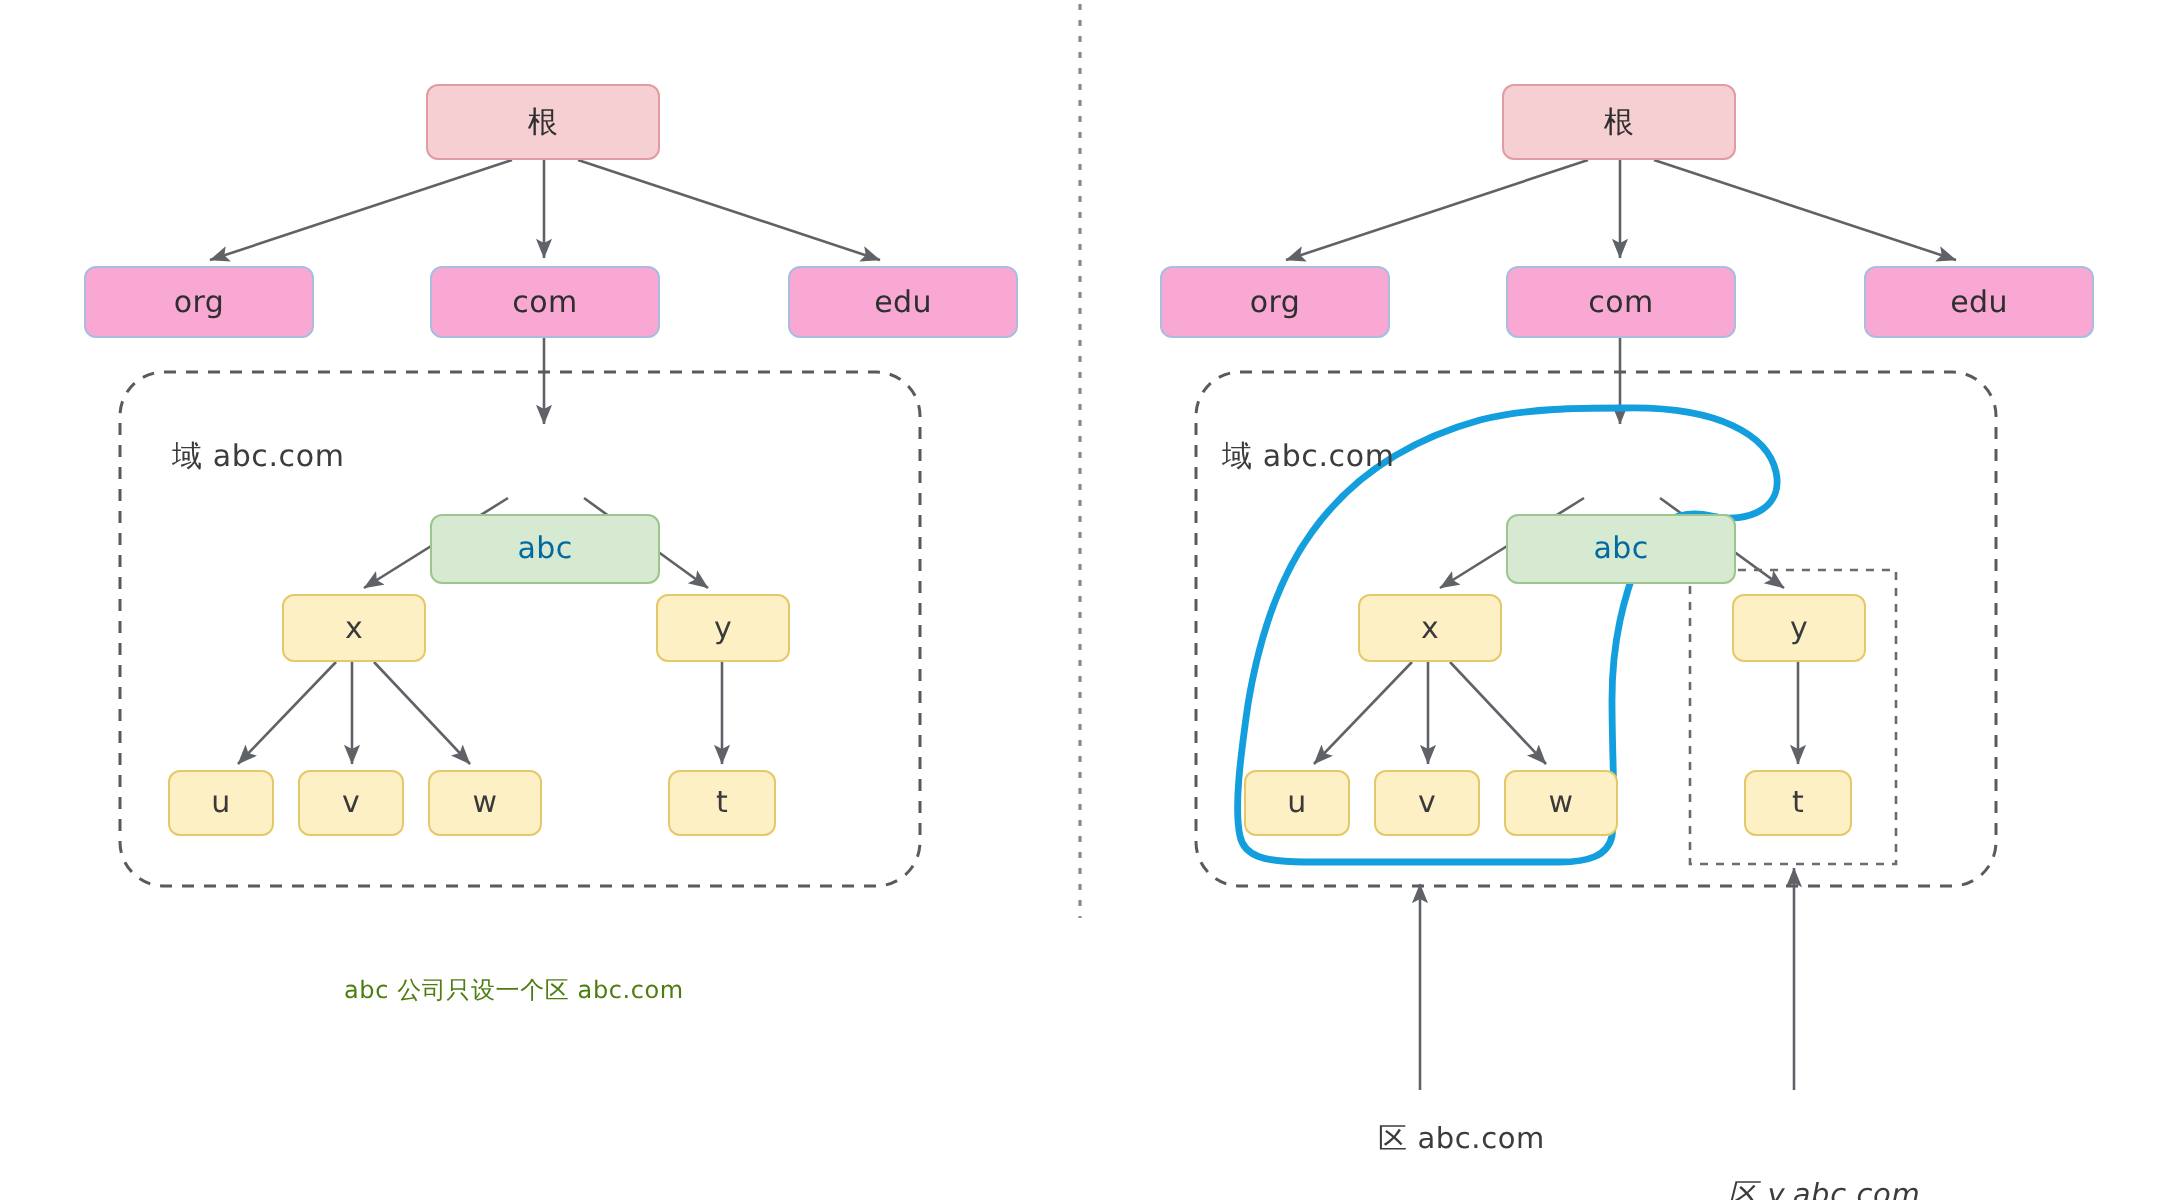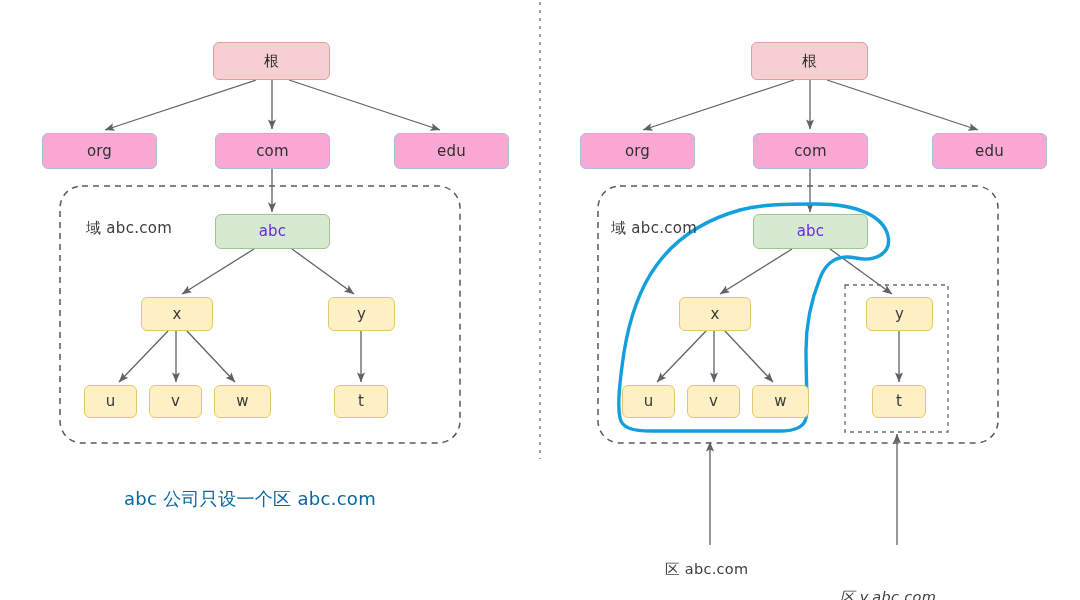--- a/index.html
+++ b/index.html
@@ -35,43 +35,45 @@
     justify-content: center;
     border-radius: 6px;
     font-size: 15px;
     line-height: 1;
     letter-spacing: 0.2px;
     border-width: 1px;
     border-style: solid;
   }
   .n-root  { background: #f6cfd2; border-color: #e09ba3; color: #2f2f2f; }
   .n-tld   { background: #f9a8d4; border-color: #a8bde0; color: #2f2f2f; }
-  .n-green { background: #d5ead0; border-color: #9dc58f; color: #6d28d9; }
+  .n-green { background: #d5ead0; border-color: #9dc58f; color: #0369a1; margin-top: 43px; }
   .n-leaf  { background: #fdf0c4; border-color: #e4c96a; color: #3a3a3a; }
 
   .caption {
     position: absolute;
-    font-size: 18px;
-    color: #0369a1;
+    font-size: 12px;
+    color: #4d7c0f;
     white-space: nowrap;
     letter-spacing: 0.3px;
+    margin-left: 48px;
   }
   .domain-label {
     position: absolute;
     font-size: 15px;
     color: #3c3c3c;
     white-space: nowrap;
     letter-spacing: 0.3px;
   }
   .zone-label {
     position: absolute;
     font-size: 14.5px;
     color: #3c3c3c;
     white-space: nowrap;
     letter-spacing: 0.3px;
+    margin-left: 24px;
   }
 </style>
 </head>
 <body>
 
 <div id="stage">
 
   <svg class="layer" viewBox="0 0 1080 600">
     <defs>
       <marker id="ah" markerWidth="9" markerHeight="9" refX="7.4" refY="3.1" orient="auto" markerUnits="strokeWidth">

